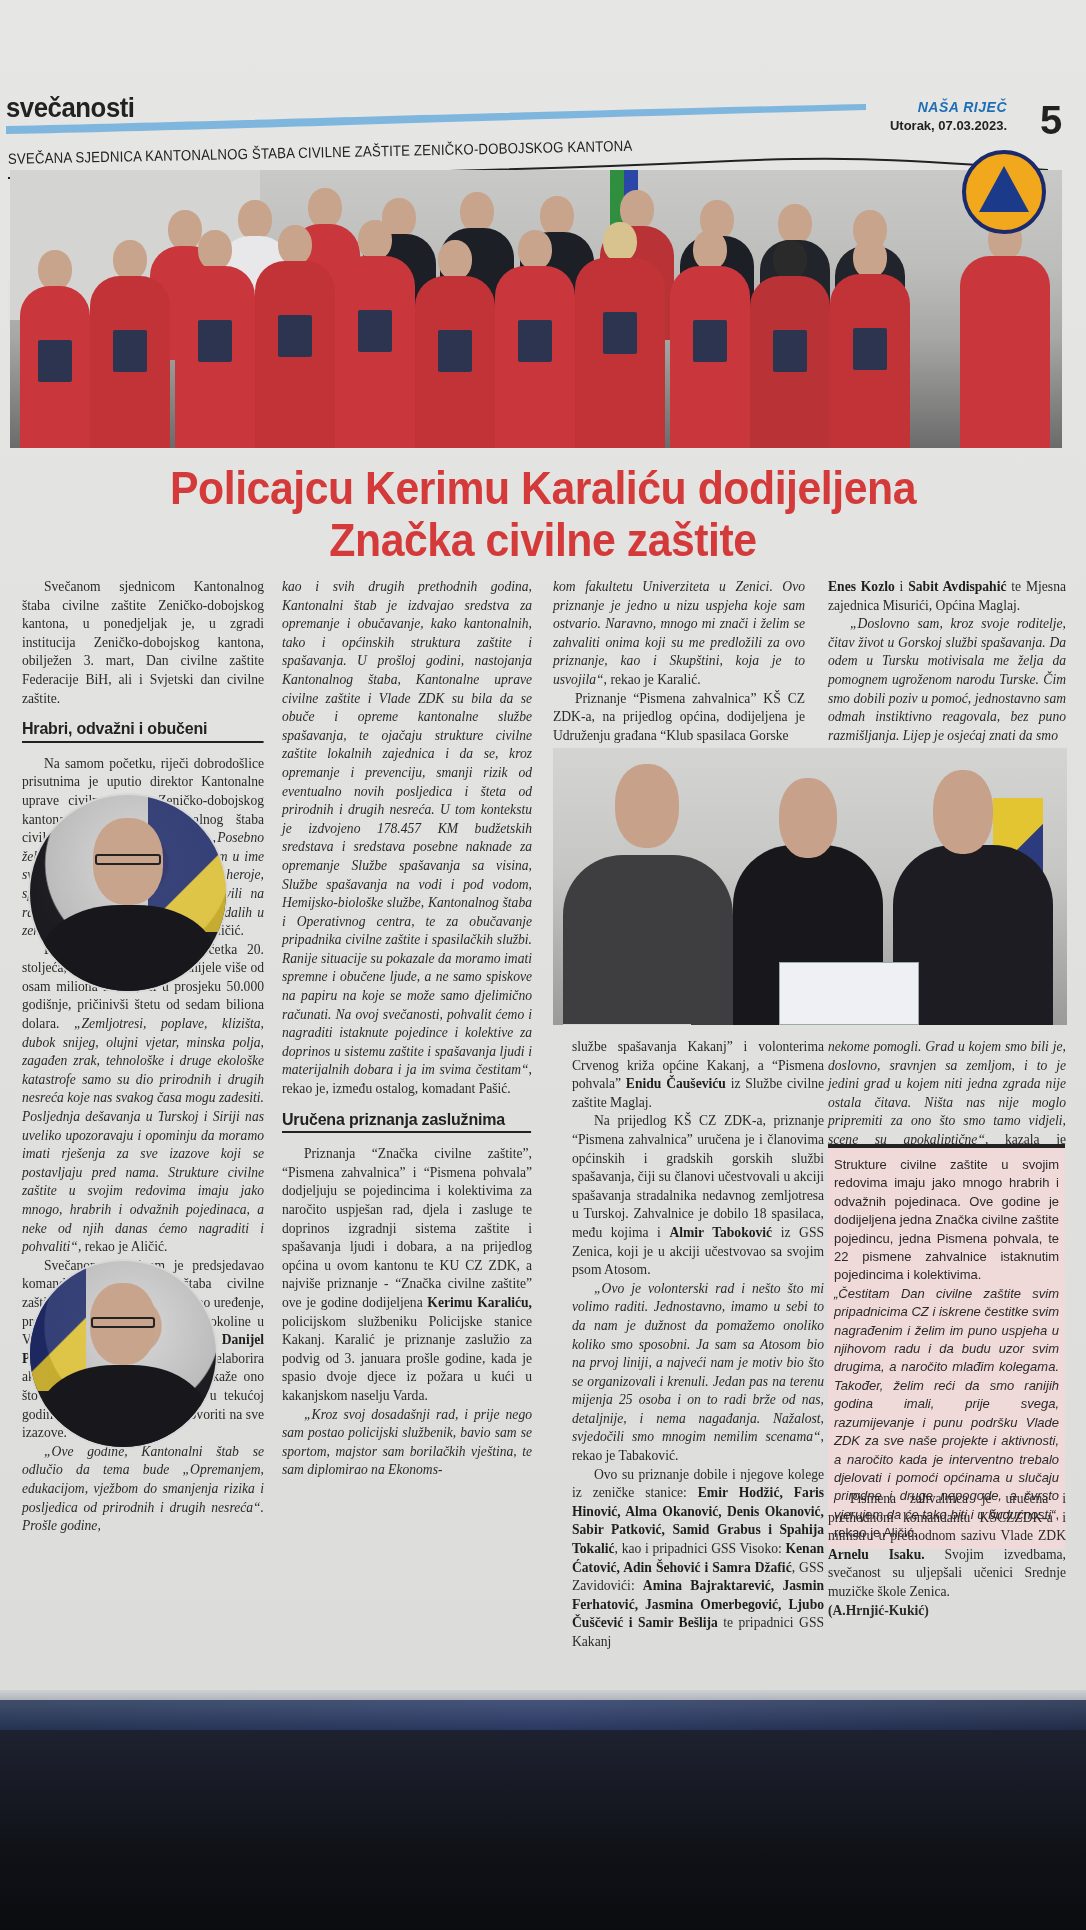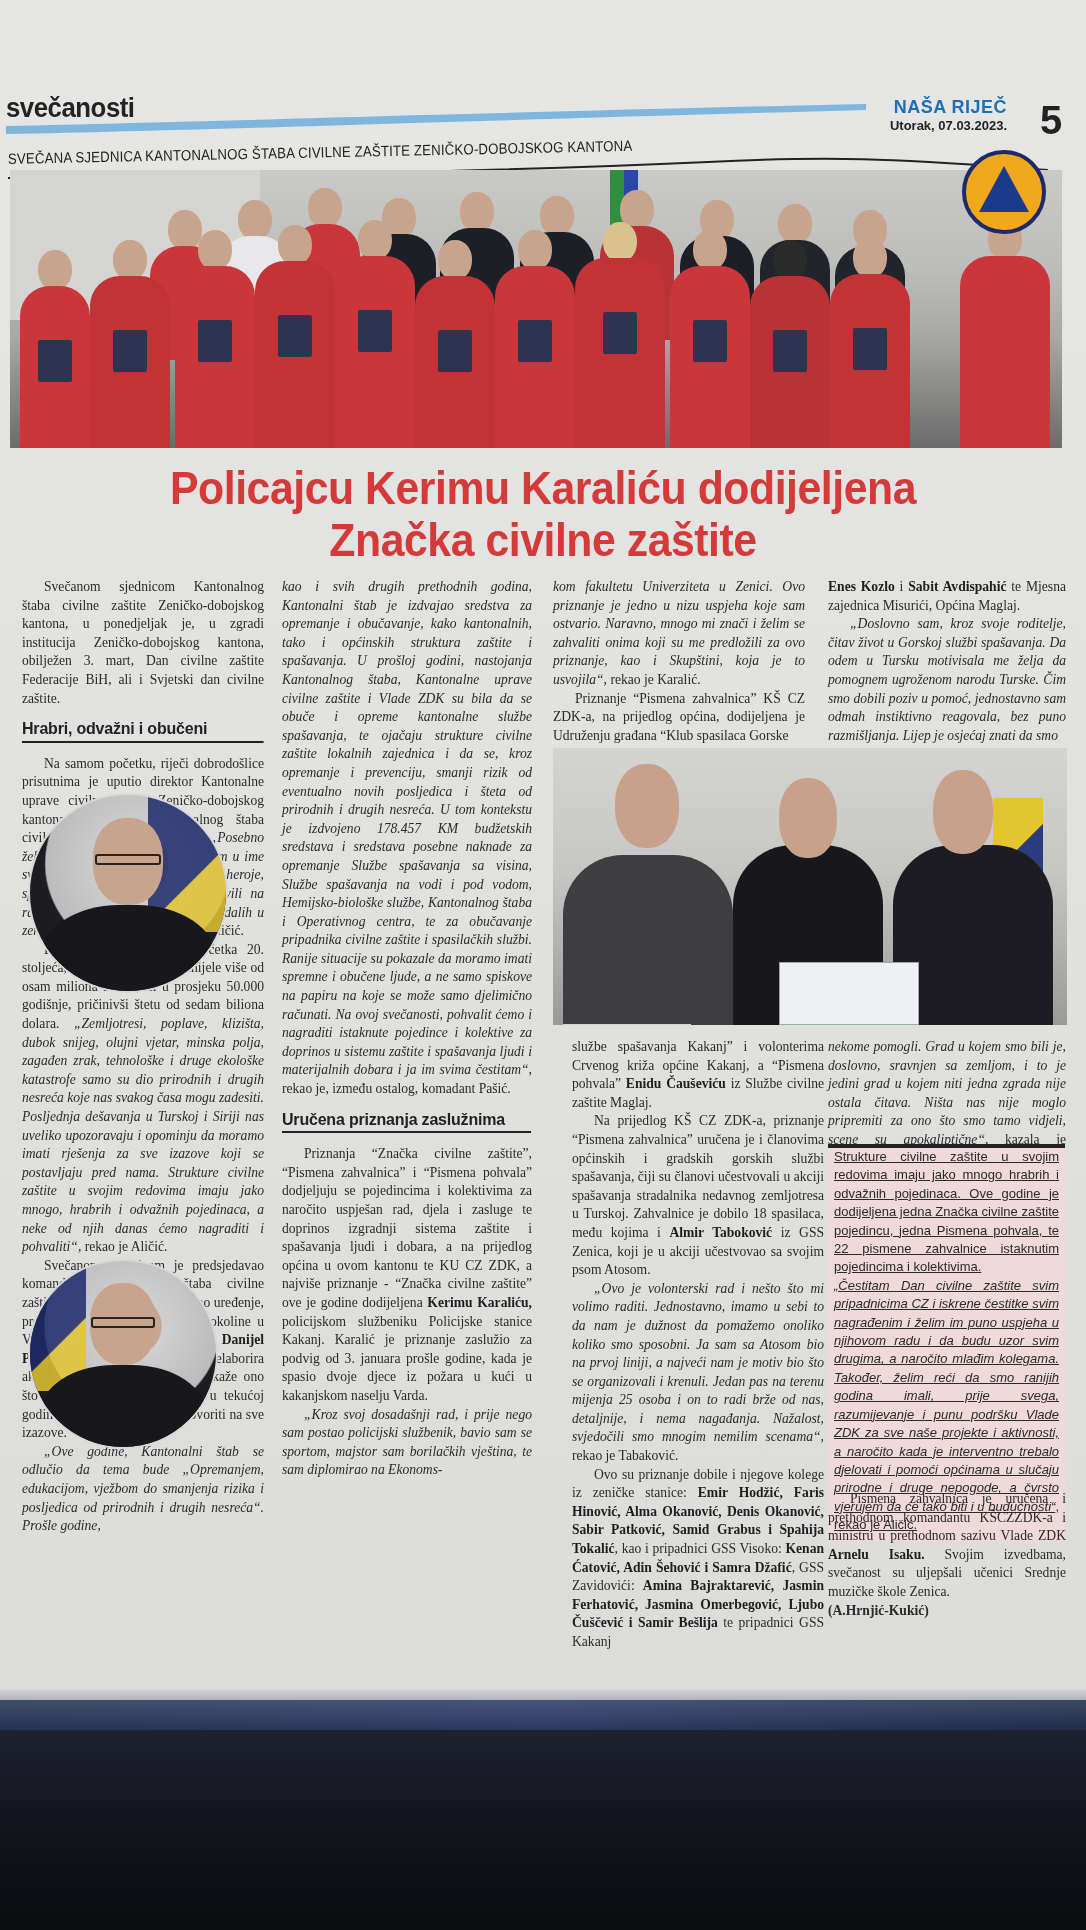--- a/index.html
+++ b/index.html
@@ -42,21 +42,21 @@
     position: absolute; left: 8px; top: 150px;
     font-family: "Liberation Sans", sans-serif; font-size: 15px; color: #222;
     transform: rotate(-1.2deg) scaleX(0.88); transform-origin: left;
     letter-spacing: 0.2px;
   }
   .masthead {
     position: absolute; left: 862px; top: 96px; text-align: right; width: 145px;
   }
   .masthead .name {
     font-family: "Liberation Sans", sans-serif; font-weight: 700;
-    color: #1e6fb5; font-size: 18px; letter-spacing: 0.5px; line-height: 22px;
+    color: #1e6fb5; font-size: 14px; letter-spacing: 0.5px; line-height: 22px; font-style: italic;
   }
   .masthead .date {
     font-family: "Liberation Sans", sans-serif; font-weight: 700;
     color: #222; font-size: 13px; line-height: 16px;
   }
   .page-number {
     position: absolute; left: 1040px; top: 98px;
     font-family: "Liberation Sans", sans-serif; font-weight: 700;
     font-size: 40px; color: #222;
   }
@@ -166,21 +166,21 @@
     padding-bottom: 2px; margin: 12px 0 12px 0; letter-spacing: -0.2px;
     transform: scaleX(0.94); transform-origin: left; text-align: left;
     width: 106%;
   }
   .shape-l { float: right; shape-outside: circle(50%); border-radius: 50%; }
 
   .pink-box {
     position: absolute; left: 828px; top: 1144px; width: 237px;
     background: #efd9d9; border-top: 4px solid #222;
     font-family: "Liberation Sans", sans-serif; font-size: 13px; line-height: 18.4px;
-    padding: 0 6px 6px 6px; color: #2a2a2a; text-align: justify; text-decoration: underline;
+    padding: 8px 6px 6px 6px; color: #2a2a2a; text-align: justify;
   }
   .pink-box .q { font-style: italic; }
   .byline { text-align: left; font-weight: 700; }
 </style>
 </head>
 <body>
 
 <div class="page">
 
   <div class="section-label">svečanosti</div>

